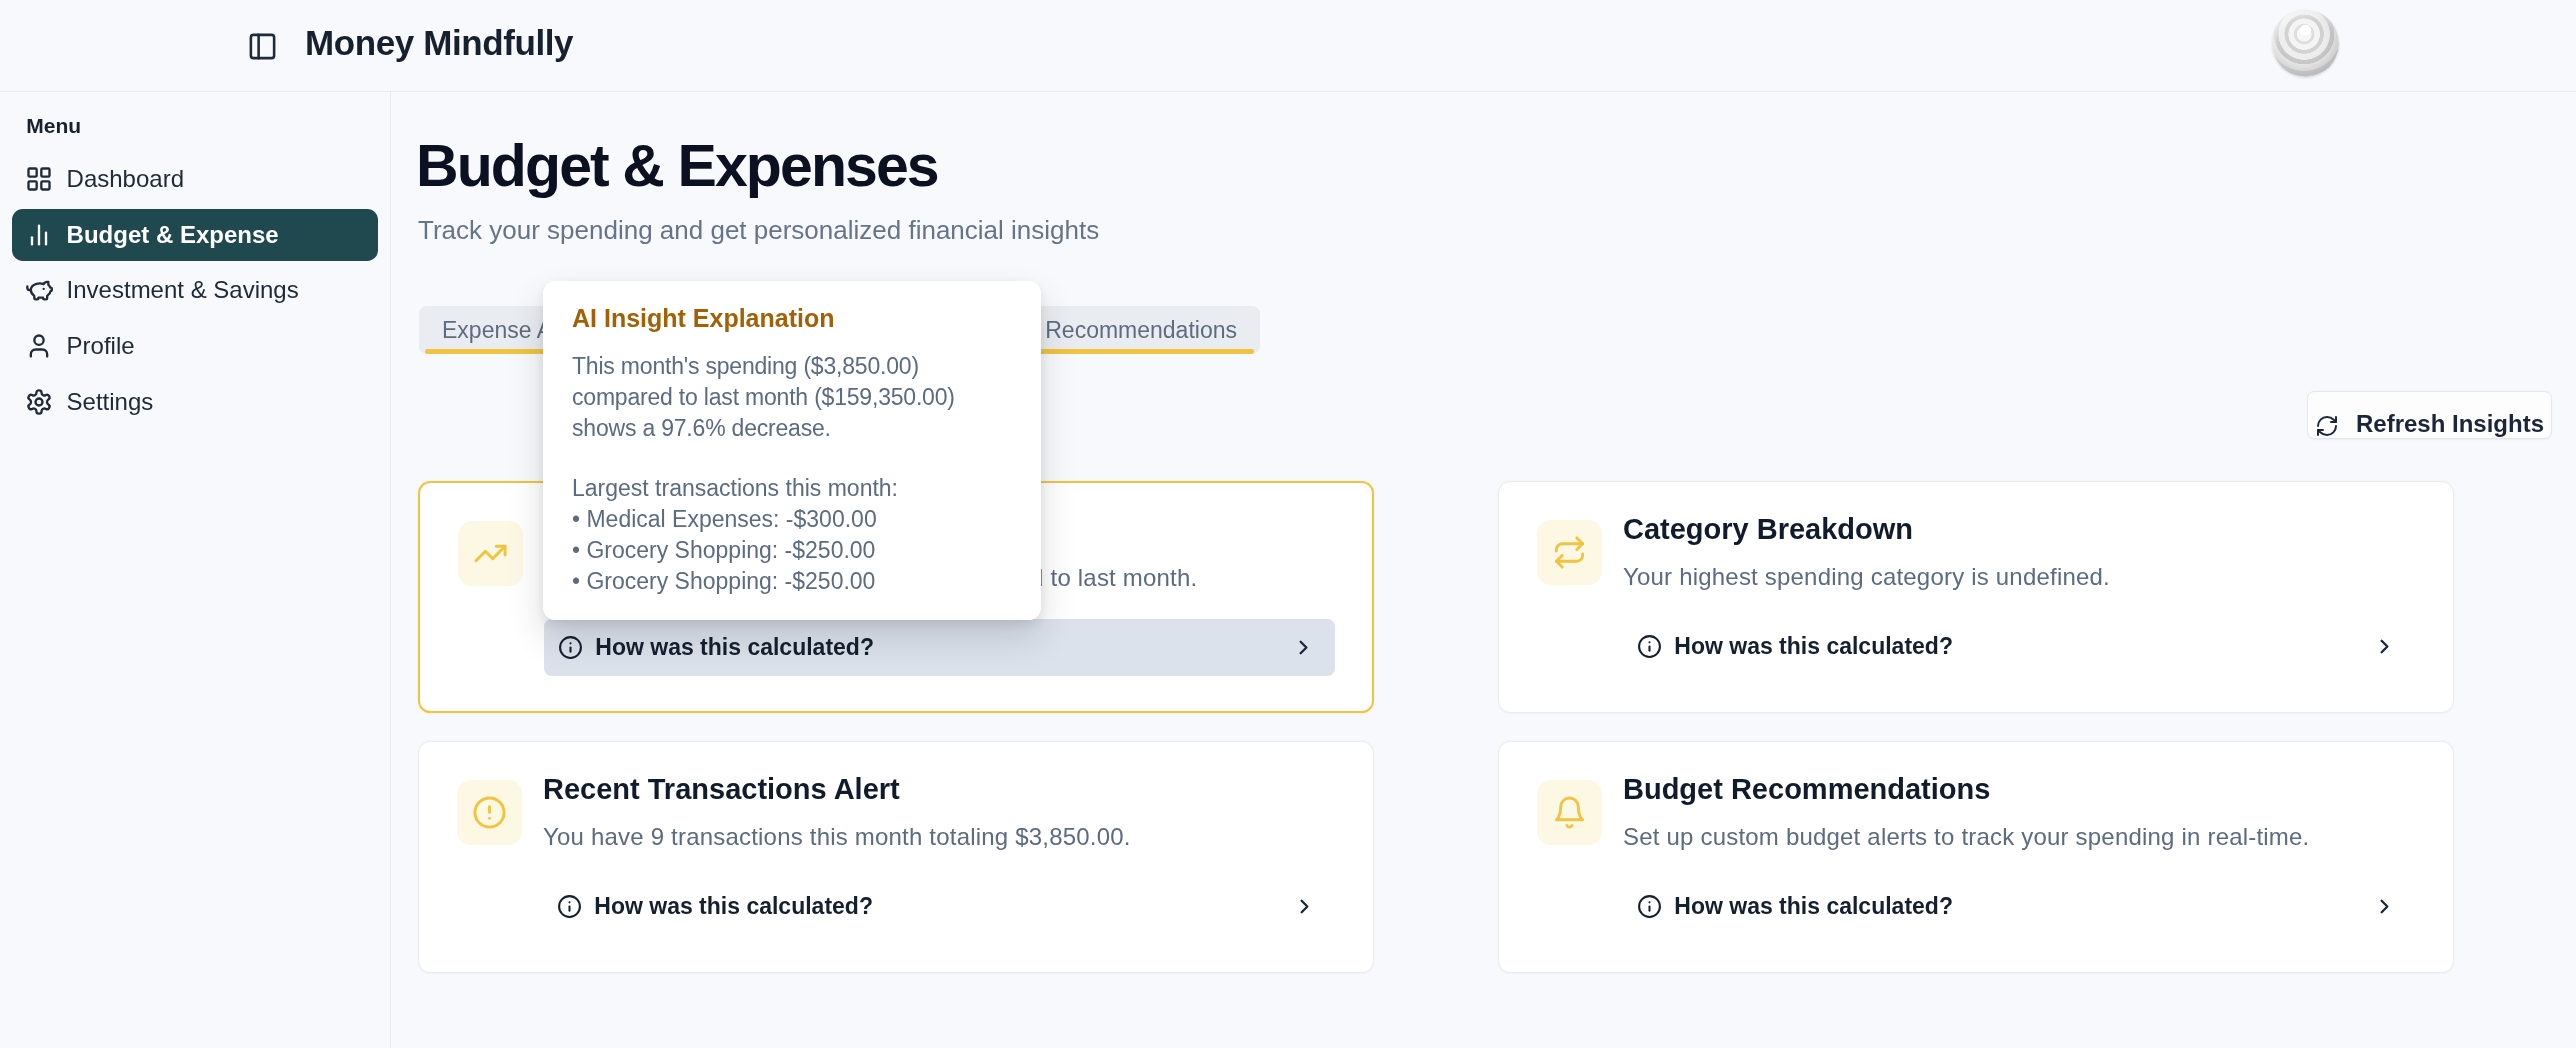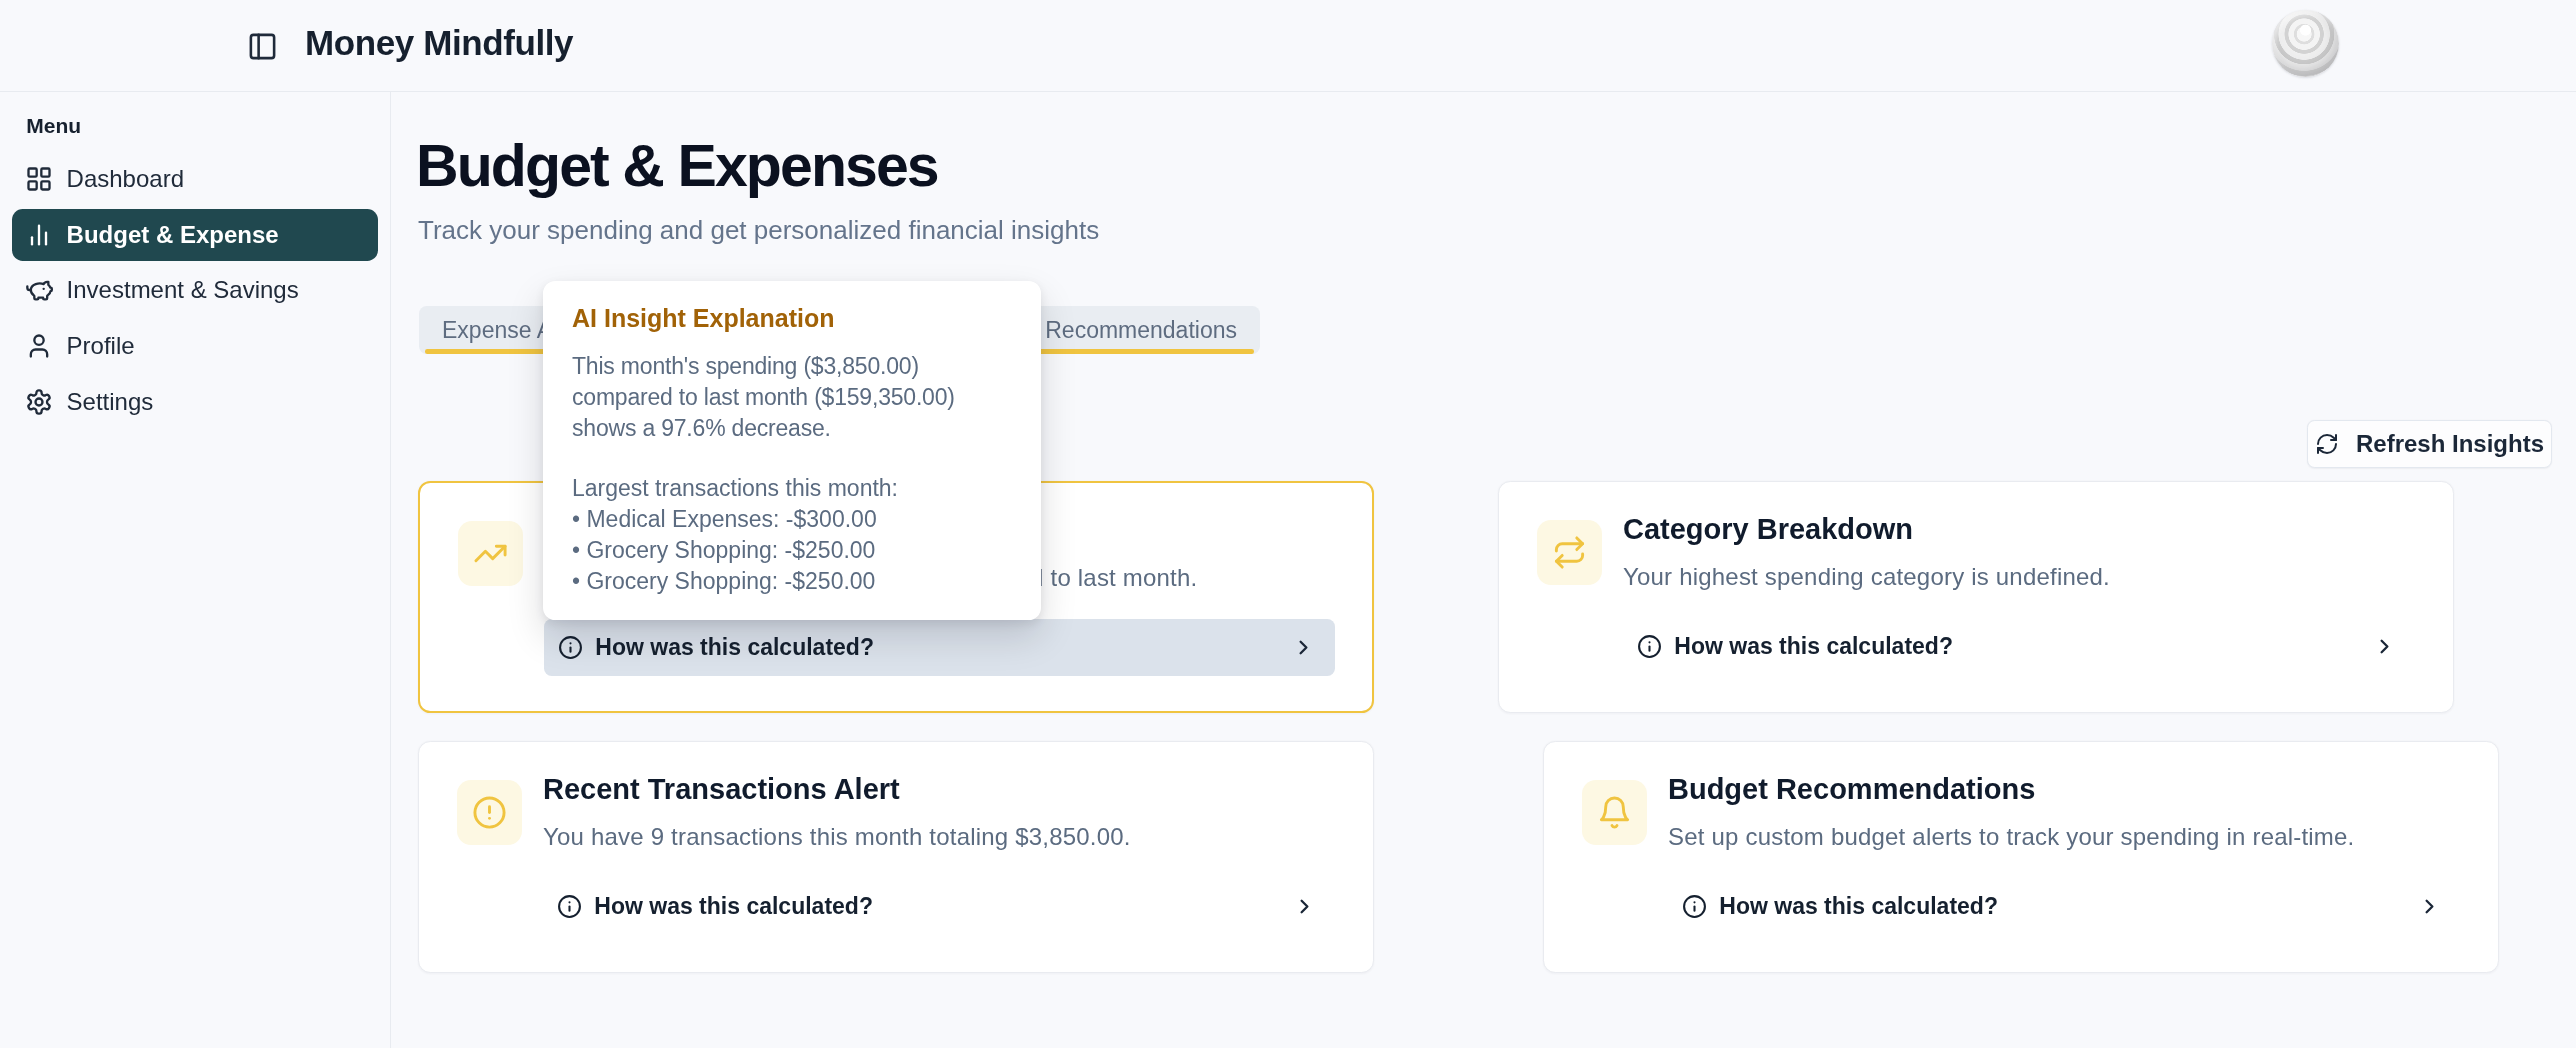--- a/index.html
+++ b/index.html
@@ -35,31 +35,31 @@
   
   .main{position:absolute;left:393px;top:92px;width:2183px;height:957px;}
   .page-title{position:absolute;left:23px;top:37px;font-size:59px;line-height:74px;font-weight:700;color:var(--heading);letter-spacing:-1.9px;}
   .page-subtitle{position:absolute;left:25px;top:123px;font-size:26px;color:#64748b;}
 
   .tabbar{position:absolute;left:26px;top:214px;width:841px;height:48px;background:var(--tabbar-bg);border-radius:7.7px;display:flex;align-items:stretch;}
   .tab{display:flex;align-items:center;padding:0 23px;font-size:23px;color:#5e6c80;font-weight:500;cursor:pointer;white-space:nowrap;}
   .tab-spacer{flex:1;}
   .tab-underline{position:absolute;left:6.1px;right:6.1px;bottom:0;height:4.6px;border-radius:2.3px;background:var(--accent-yellow);}
 
-  .refresh-btn{position:absolute;left:1914px;top:299px;width:245px;height:48px;background:#fdfdfe;border:1.5px solid #e3e8ef;border-radius:7.7px;display:flex;align-items:center;justify-content:center;gap:17px;cursor:pointer;box-shadow:0 0.8px 1.5px rgba(15,23,42,.05);margin-top:29px;}
+  .refresh-btn{position:absolute;left:1914px;top:299px;width:245px;height:48px;background:#fdfdfe;border:1.5px solid #e3e8ef;border-radius:7.7px;display:flex;align-items:flex-end;justify-content:center;gap:17px;cursor:pointer;box-shadow:0 0.8px 1.5px rgba(15,23,42,.05);}
   .refresh-btn .rb-icon{width:24px;height:24px;color:#1b2738;}
   .refresh-btn .rb-label{font-size:24px;font-weight:600;color:#1b2738;font-family:"Liberation Sans",sans-serif;}
 
   
   .card{position:absolute;width:956px;height:232px;background:var(--card-bg);border:1.5px solid #e9ebf0;border-radius:12.3px;box-shadow:0 0.8px 2.3px rgba(16,24,40,.04);}
   .card.highlight{border:2.3px solid var(--accent-yellow);}
   .card-1{left:25px;top:389px;}
   .card-2{left:1105px;top:389px;}
   .card-3{left:25px;top:649px;}
-  .card-4{left:1105px;top:649px;margin-left:45px;}
+  .card-4{left:1105px;top:649px;}
   .card-icon{position:absolute;left:38px;top:38px;width:65px;height:65px;border-radius:14px;background:var(--accent-yellow-soft);display:flex;align-items:center;justify-content:center;color:var(--accent-yellow);}
   .card-icon svg{width:35px;height:35px;}
   .card-title{position:absolute;left:124px;top:31px;font-size:29px;font-weight:700;color:#101b2c;white-space:nowrap;}
   .card-desc{position:absolute;left:124px;top:81px;font-size:24px;color:var(--text-muted);white-space:nowrap;letter-spacing:0.2px;}
   .card-action{position:absolute;left:124px;right:37px;top:136px;height:57px;border:none;background:transparent;border-radius:7.7px;display:flex;align-items:center;padding:0 20px 0 14px;cursor:pointer;font-family:"Liberation Sans",sans-serif;}
   .card-action.filled{background:var(--card-action-bg);}
   .card-action .ca-info{width:25px;height:25px;color:#15202f;flex:0 0 auto;}
   .card-action .ca-label{margin-left:12.3px;font-size:23px;font-weight:700;color:#15202f;white-space:nowrap;}
   .card-action .ca-chevron{margin-left:auto;width:23px;height:23px;color:#1b2738;}
 

